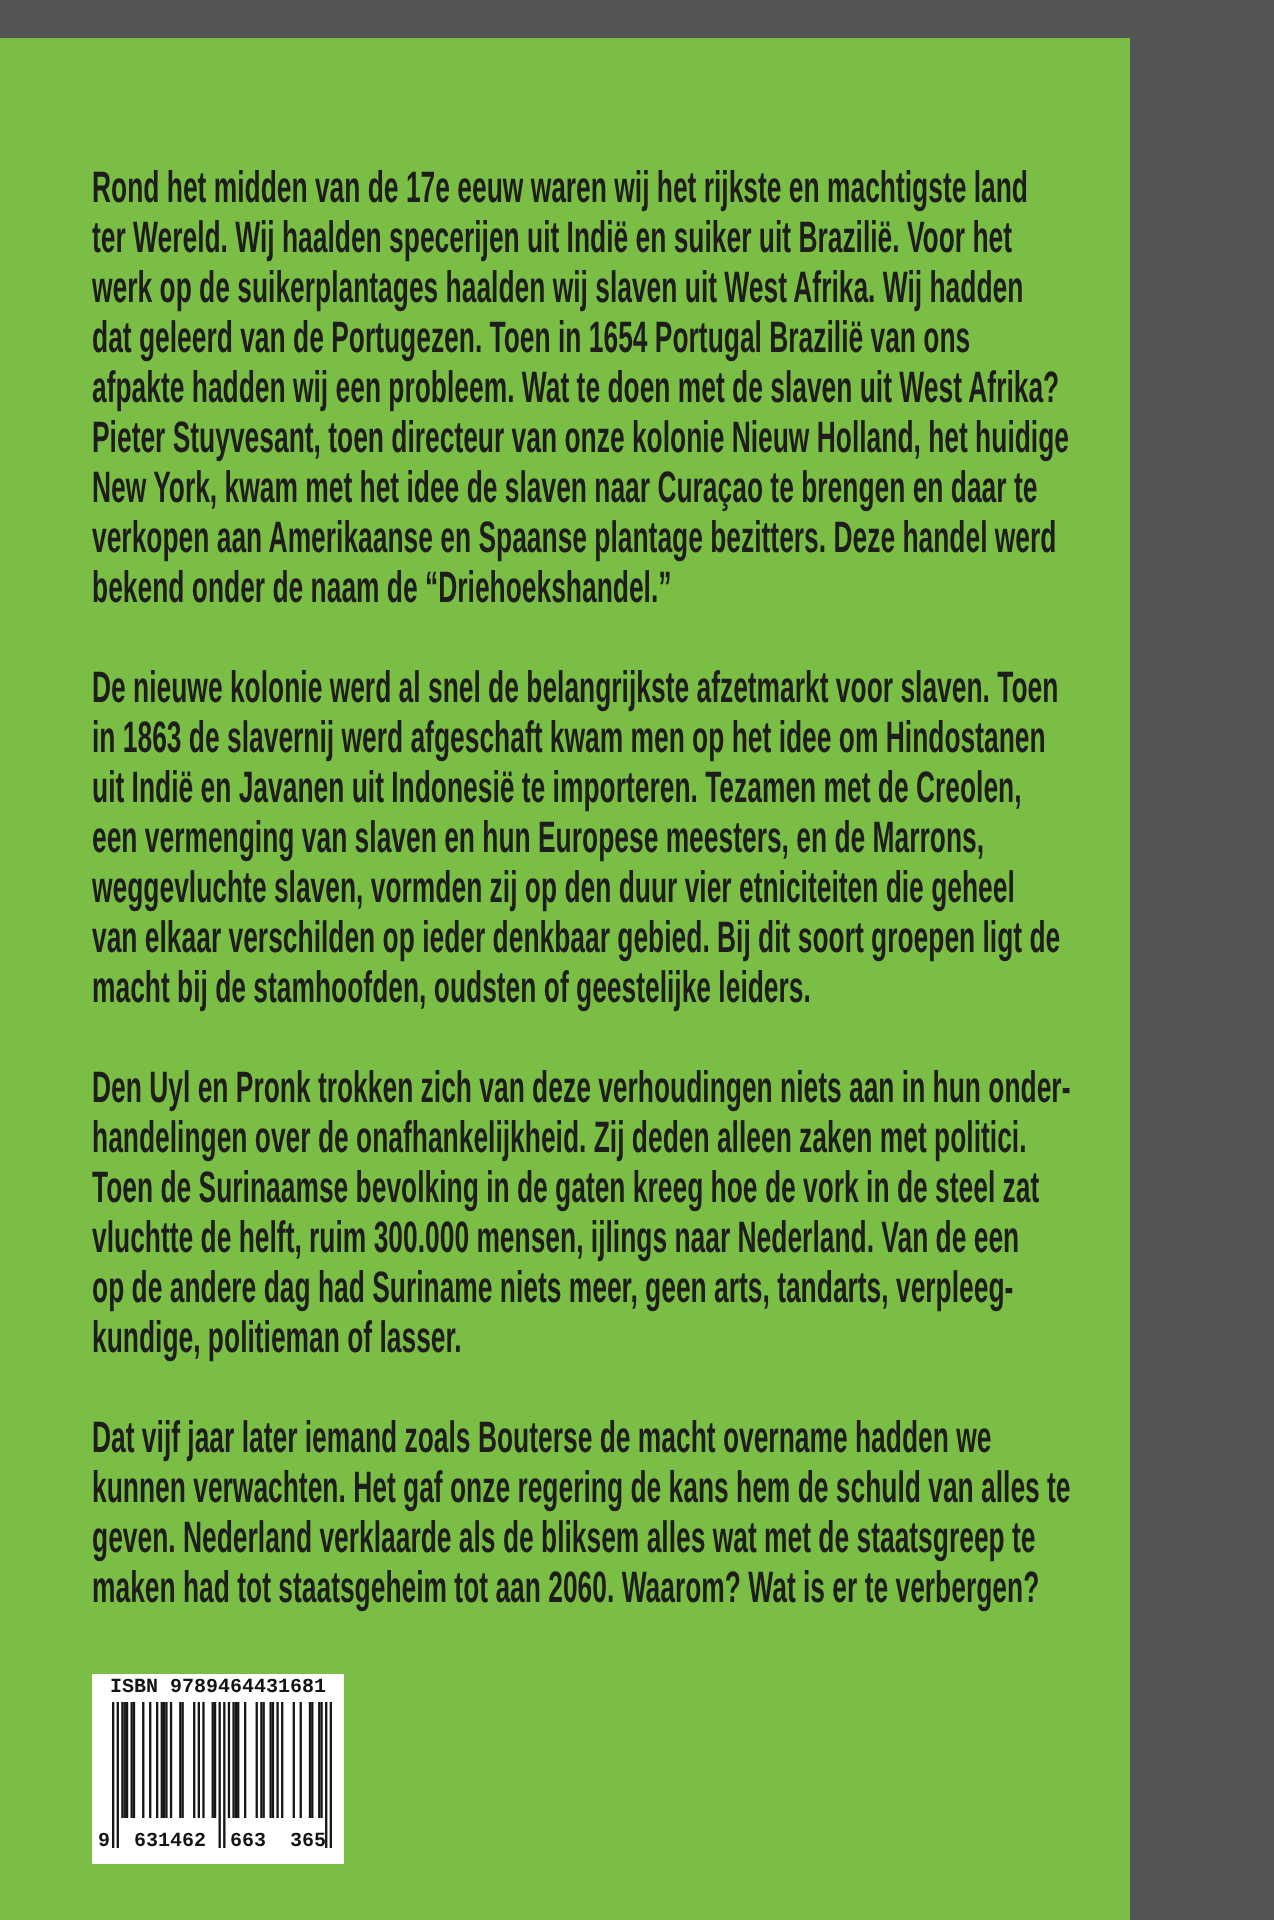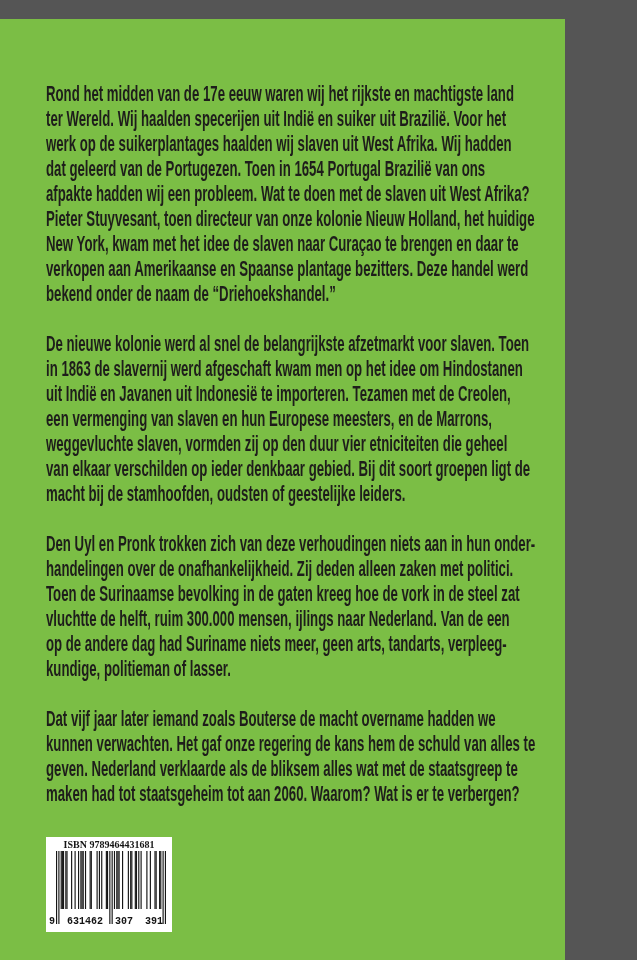--- a/index.html
+++ b/index.html
@@ -19,21 +19,21 @@
   }
   .para{margin:0 0 25px 0;}
   .line{white-space:pre;}
   .barcode-box{
     position:absolute;left:46px;top:818px;
     width:126px;height:95px;background:#ffffff;
   }
   .isbn-label{
     position:absolute;top:3px;left:0;right:0;
     text-align:center;
-    font-family:Liberation Serif, serif;font-weight:bold;
+    font-family:Liberation Mono, monospace;font-weight:bold;
     font-size:10px;line-height:10px;color:#141414;
     letter-spacing:0px;white-space:nowrap;
   }
   .bars{
     position:absolute;left:10px;top:14px;
     width:110px;height:73px;fill:#161616;
   }
   .digits{
     position:absolute;left:3px;top:76px;width:114px;height:16px;
     display:flex;justify-content:space-between;align-items:flex-end;
@@ -126,18 +126,18 @@
         <rect x="85" y="0" width="1" height="58"></rect>
         <rect x="86" y="0" width="1" height="58"></rect>
         <rect x="89" y="0" width="1" height="58"></rect>
         <rect x="90" y="0" width="1" height="58"></rect>
         <rect x="92" y="0" width="1" height="73"></rect>
         <rect x="94" y="0" width="1" height="73"></rect>
       </svg>
     <div class="digits">
       <span>9</span>
       <span>631462</span>
-      <span>307</span>
-      <span>391</span>
+      <span>663</span>
+      <span>365</span>
     </div>
   </div>
 
 </div>
 
 </body></html>

